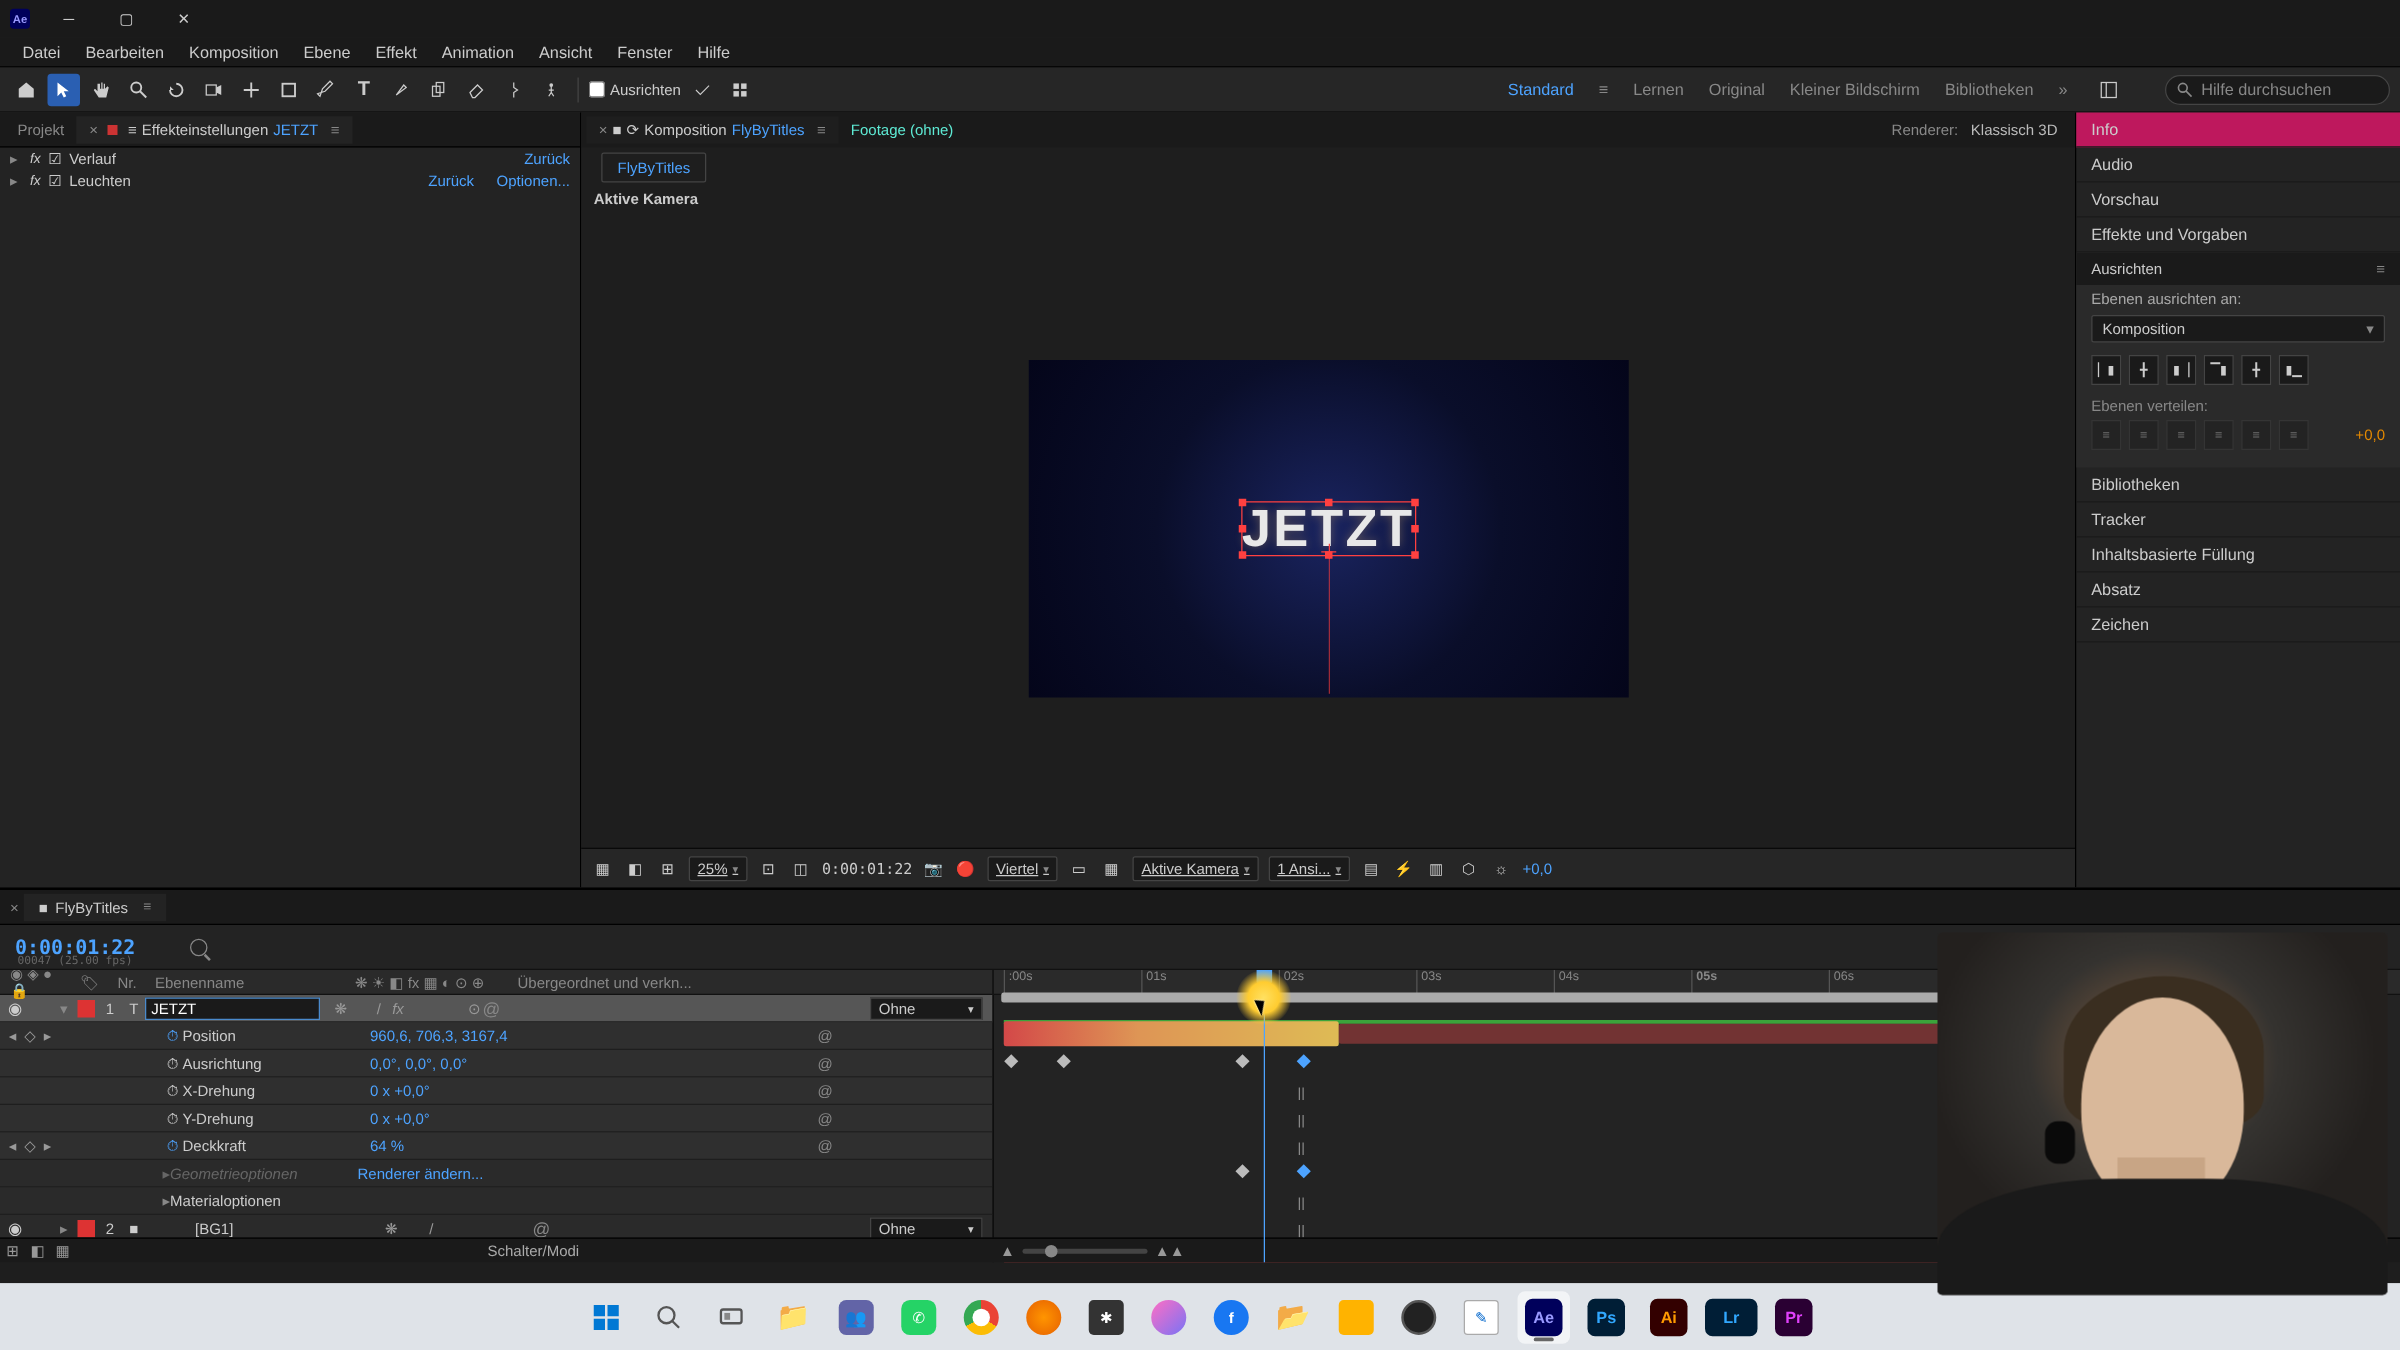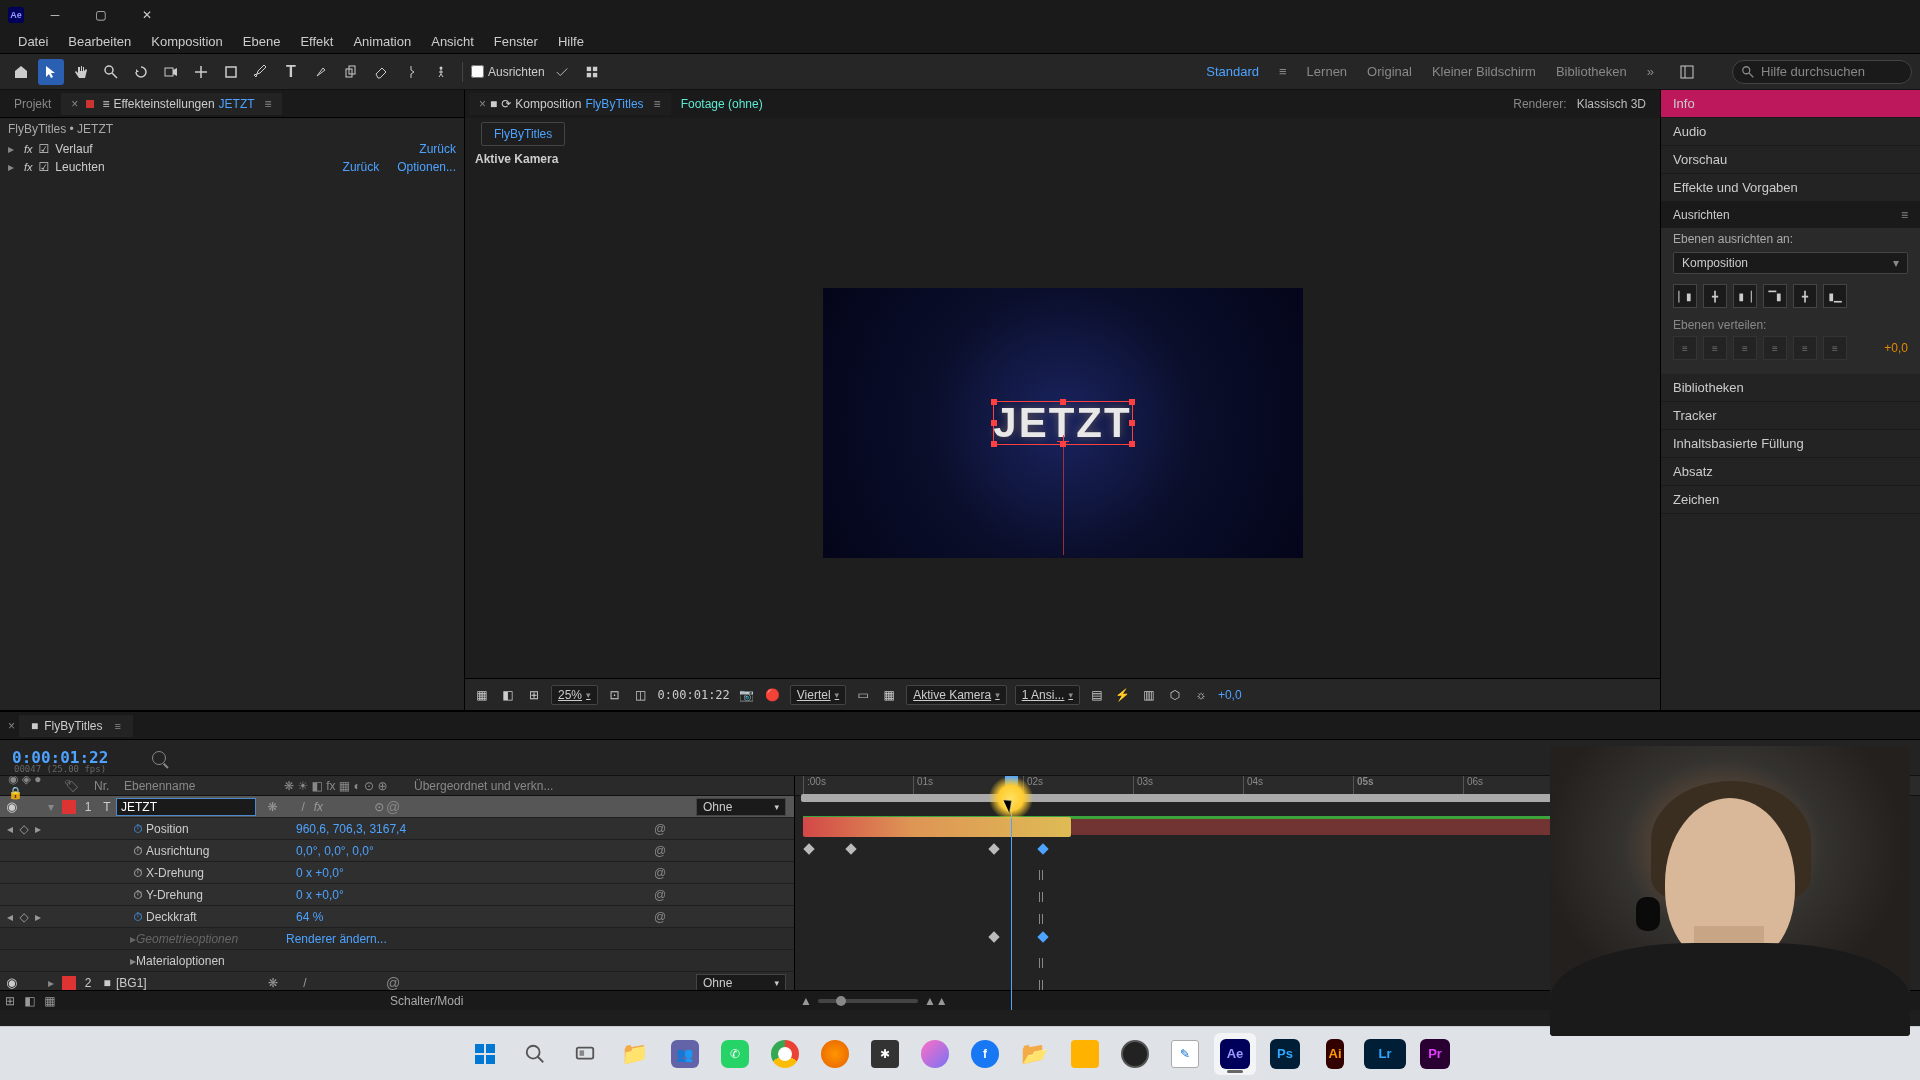--- a/index.html
+++ b/index.html
@@ -319,21 +319,20 @@
         </div>
       <div class="tab active">
         <span style="color:#888;margin-right:4px;">×</span>
         <span style="width:8px;height:8px;background:#cc3333;display:inline-block;margin-right:4px;"></span>
         <span>≡</span>
         <span>Effekteinstellungen</span>
         <span class="comp-highlight">JETZT</span>
         <span style="margin-left:6px;color:#888;">≡</span>
       </div>
     </div>
-    <div class="effect-layer-title">FlyByTitles • JETZT</div>
     <div class="effect-row">
       <span class="tw">▸</span>
       <span class="fx">fx</span>
       <span class="check">☑</span>
       <span class="name">Verlauf</span>
       <span class="link">Zurück</span>
     </div>
     <div class="effect-row">
       <span class="tw">▸</span>
       <span class="fx">fx</span>
@@ -584,21 +583,21 @@
       </div>
 
       <div class="layer-row" style="background:#2a2a2a;">
         <span class="eye">◉</span>
         <span class="solo"></span>
         <span class="lock"></span>
         <span class="tw">▸</span>
         <span class="color-chip"></span>
         <span class="num">2</span>
         <span class="tt">■</span>
-        <span class="lname" style="color:#ccc;">[BG1]</span>
+        <span class="lname" style="color:#ccc;margin-left:40px;">[BG1]</span>
         <span class="switches">
             <span>❋</span>
             <span></span>
             <span>/</span>
           </span>
         <span class="pigtail">@</span>
         <span class="parent">
             <span>Ohne</span>
           </span>
       </div>
@@ -746,21 +745,21 @@
   <div class="tb-ic">
       <div style="width:28px;height:28px;background:#fff;border:1px solid #aaa;border-radius:3px;color:#0066cc;display:flex;align-items:center;justify-content:center;">✎</div>
     </div>
   <div class="tb-ic active">
       <div style="width:30px;height:30px;background:#00005b;border-radius:6px;color:#9999ff;display:flex;align-items:center;justify-content:center;font-weight:bold;font-size:13px;">Ae</div>
     </div>
   <div class="tb-ic">
       <div style="width:30px;height:30px;background:#001e36;border-radius:6px;color:#31a8ff;display:flex;align-items:center;justify-content:center;font-weight:bold;font-size:13px;">Ps</div>
     </div>
   <div class="tb-ic">
-      <div style="width:18px;height:30px;background:#330000;border-radius:6px;color:#ff9a00;display:flex;align-items:center;justify-content:center;font-weight:bold;font-size:13px;">Ai</div>
+      <div style="width:30px;height:30px;background:#330000;border-radius:6px;color:#ff9a00;display:flex;align-items:center;justify-content:center;font-weight:bold;font-size:13px;">Ai</div>
     </div>
   <div class="tb-ic">
       <div style="width:48px;height:30px;background:#001e36;border-radius:6px;color:#31a8ff;display:flex;align-items:center;justify-content:center;font-weight:bold;font-size:13px;">Lr</div>
     </div>
   <div class="tb-ic">
       <div style="width:30px;height:30px;background:#2a0033;border-radius:6px;color:#e040fb;display:flex;align-items:center;justify-content:center;font-weight:bold;font-size:13px;">Pr</div>
     </div>
 </div>
 
 </body></html>

